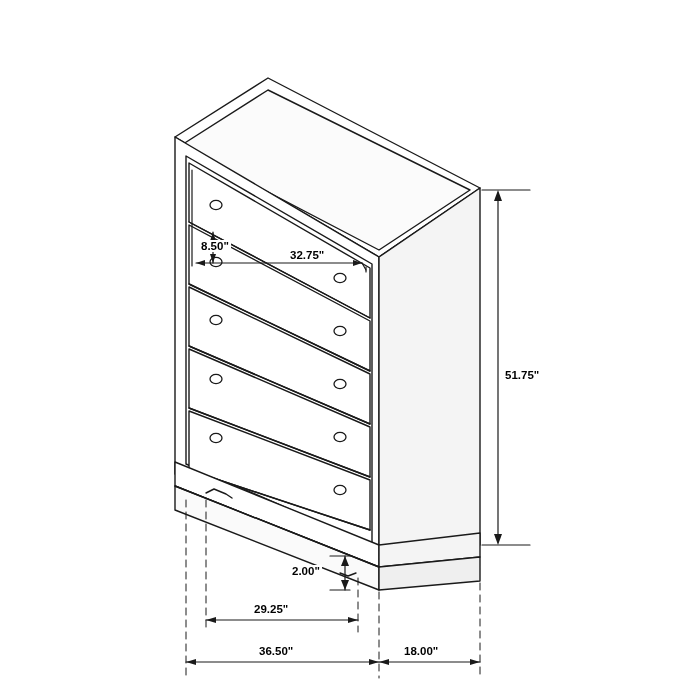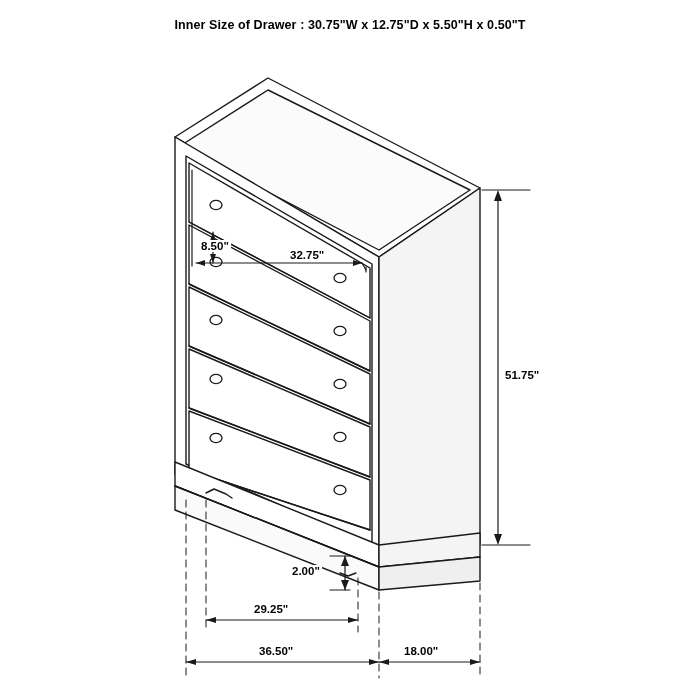--- a/index.html
+++ b/index.html
@@ -44,21 +44,20 @@
     background: #ffffff;
     padding: 0 2px;
     white-space: nowrap;
   }
 </style>
 </head>
 <body>
 
 <div id="stage">
 
-  <div class="title">Inner Size of Drawer : 30.75"W x 12.75"D x 5.50"H x 0.50"T</div>
 
   <svg class="drawing" viewBox="0 0 700 700">
     <g fill="none" stroke="#1a1a1a" stroke-width="1.4" stroke-linejoin="round" stroke-linecap="round">
 
       <g>
         <polygon points="175,137 268,78 480,188 379,257" fill="#ffffff"></polygon>
         <polygon points="180,146 268,90 470,190 379,250" fill="#fbfbfb"></polygon>
       </g>
 
       <g>

